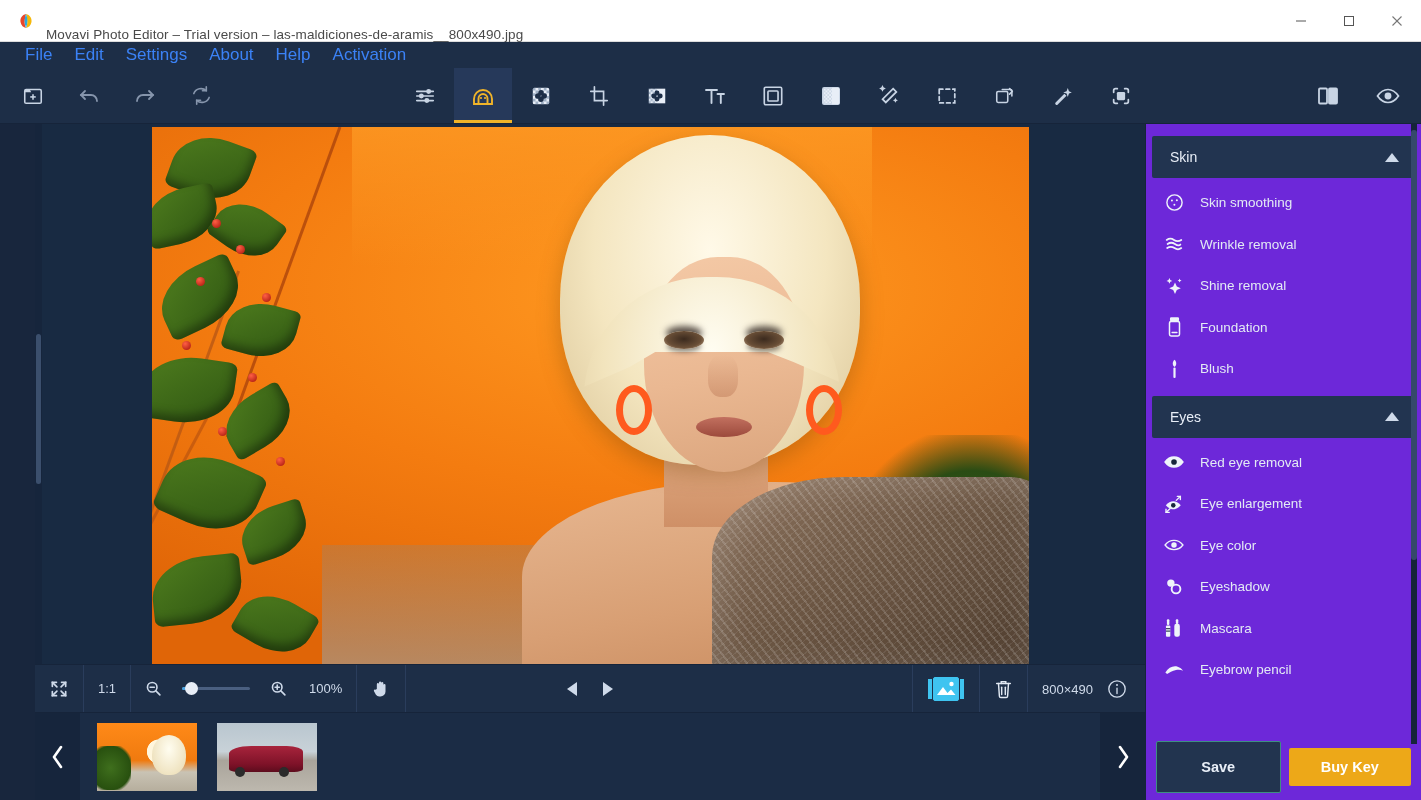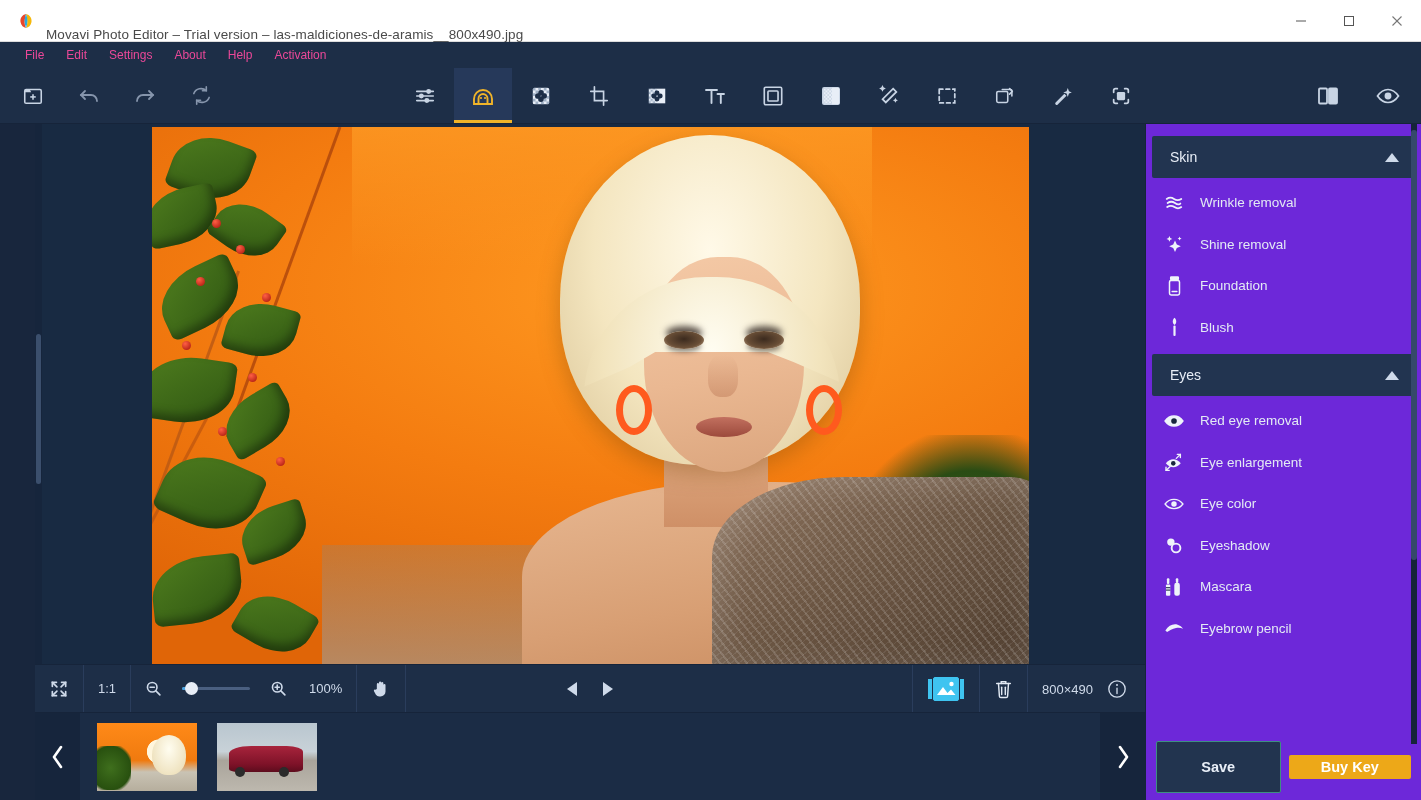--- a/index.html
+++ b/index.html
@@ -46,21 +46,21 @@
   .win-btn svg { display: block; }
 
   
   .menubar {
     height: 26px; flex: 0 0 26px;
     background: #1d2e47;
     display: flex; align-items: center;
     padding-left: 14px;
   }
   .menu-item {
-    font-size: 12px; color: #ec4899;
+    font-size: 17px; color: #3b82f6;
     padding: 3px 11px;
     white-space: nowrap;
     border-radius: 2px;
   }
 
   
   .toolbar {
     height: 56px; flex: 0 0 56px;
     background: #1d2e47;
     display: flex; align-items: stretch;
@@ -348,21 +348,21 @@
     padding: 0 10px 10px 10px;
   }
   .btn-save {
     flex: 1 1 0; height: 52px;
     background: #22344f; border: 1px solid #3e8f82;
     color: #e9eff8; font-size: 14.5px; font-weight: bold;
     display: flex; align-items: center; justify-content: center;
     border-radius: 2px;
   }
   .btn-buy {
-    flex: 1 1 0; height: 24px;
+    flex: 1 1 0; height: 38px;
     background: #eda818; border: none;
     color: #ffffff; font-size: 14.5px; font-weight: bold;
     display: flex; align-items: center; justify-content: center;
     border-radius: 2px;
   }
 </style>
 </head>
 <body>
 
 <div class="app">
@@ -756,20 +756,31 @@
 
         <div class="section-head">
           <span class="section-title">Skin</span>
           <span class="caret">
             <svg width="14" height="9" viewBox="0 0 14 9" fill="#cfdaea">
                 <path d="M7 0 L14 9 L0 9 Z"></path>
               </svg>
           </span>
         </div>
 
+        <div class="tool-row">
+          <span class="tool-icon">
+            <svg width="19" height="19" viewBox="0 0 20 20" fill="none" stroke="currentColor" stroke-width="1.5">
+              <circle cx="10" cy="10" r="8"></circle>
+              <circle cx="7.3" cy="8" r="1.05" fill="currentColor" stroke="none"></circle>
+              <circle cx="12.5" cy="7.6" r="1.05" fill="currentColor" stroke="none"></circle>
+              <circle cx="9.9" cy="12.4" r="1.05" fill="currentColor" stroke="none"></circle>
+            </svg>
+          </span>
+          <span class="tool-label">Skin smoothing</span>
+        </div>
 
         <div class="tool-row">
           <span class="tool-icon">
             <svg width="20" height="18" viewBox="0 0 22 18" fill="none" stroke="currentColor" stroke-width="2" stroke-linecap="round">
               <path d="M3 4.5 Q7 1.8 11 4.5 Q15 7.2 19 4.5"></path>
               <path d="M4 9 Q8 6.3 12 9 Q16 11.7 18 9.6"></path>
               <path d="M3.5 13.5 Q7.5 10.8 11.5 13.5 Q15.5 16.2 19 13.5"></path>
             </svg>
           </span>
           <span class="tool-label">Wrinkle removal</span>

